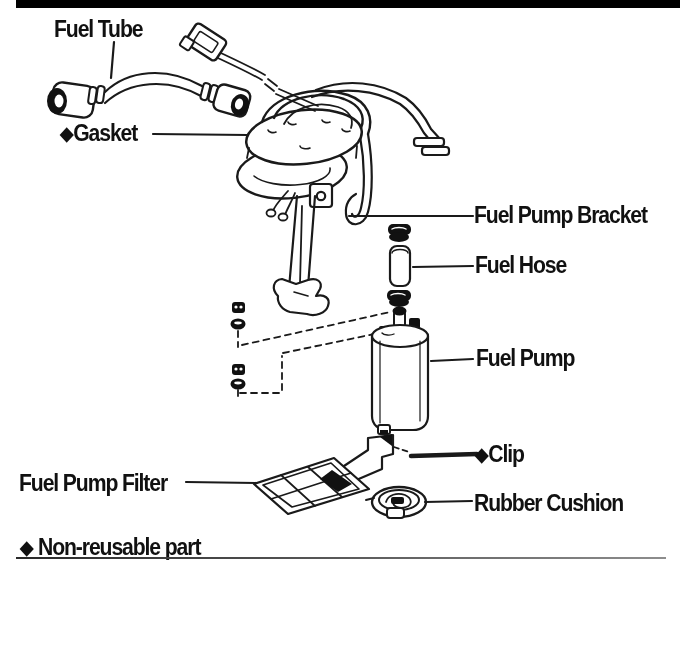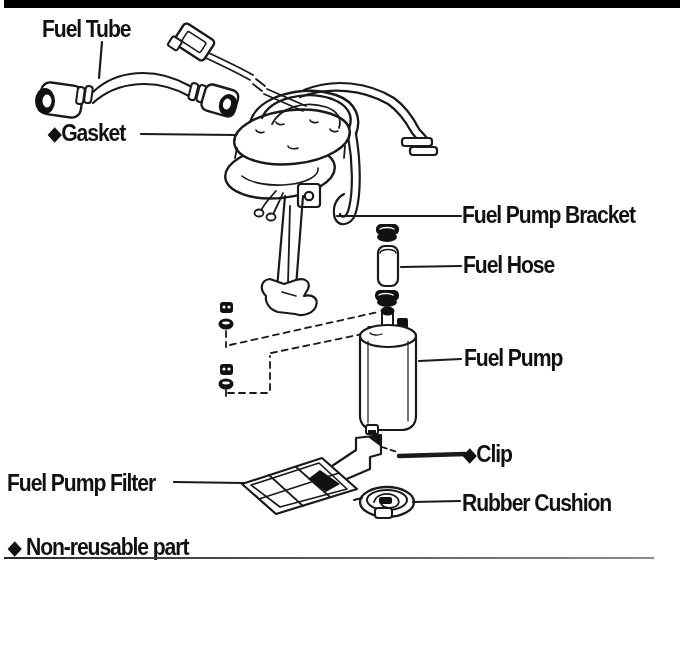--- a/index.html
+++ b/index.html
@@ -1,21 +1,21 @@
 <!DOCTYPE html>
 <html><head>
 <meta charset="utf-8">
 <style>
   html,body{margin:0;padding:0;}
   body{
     width:680px;height:672px;position:relative;overflow:hidden;
     background:#ffffff;
     font-family:"Liberation Sans", sans-serif;
   }
-  .stage{position:absolute;left:4px;top:0;width:556px;height:672px;}
+  .stage{position:absolute;left:16px;top:0;width:556px;height:672px;}
   .topbar{position:absolute;left:0;top:0;width:680px;height:8px;background:#000;}
   svg.art{position:absolute;left:0;top:0;}
   .lbl{
     position:absolute;
     font-weight:700;
     font-size:23px;
     letter-spacing:-1.2px;
     color:#111;
     white-space:nowrap;
     line-height:1.05;

